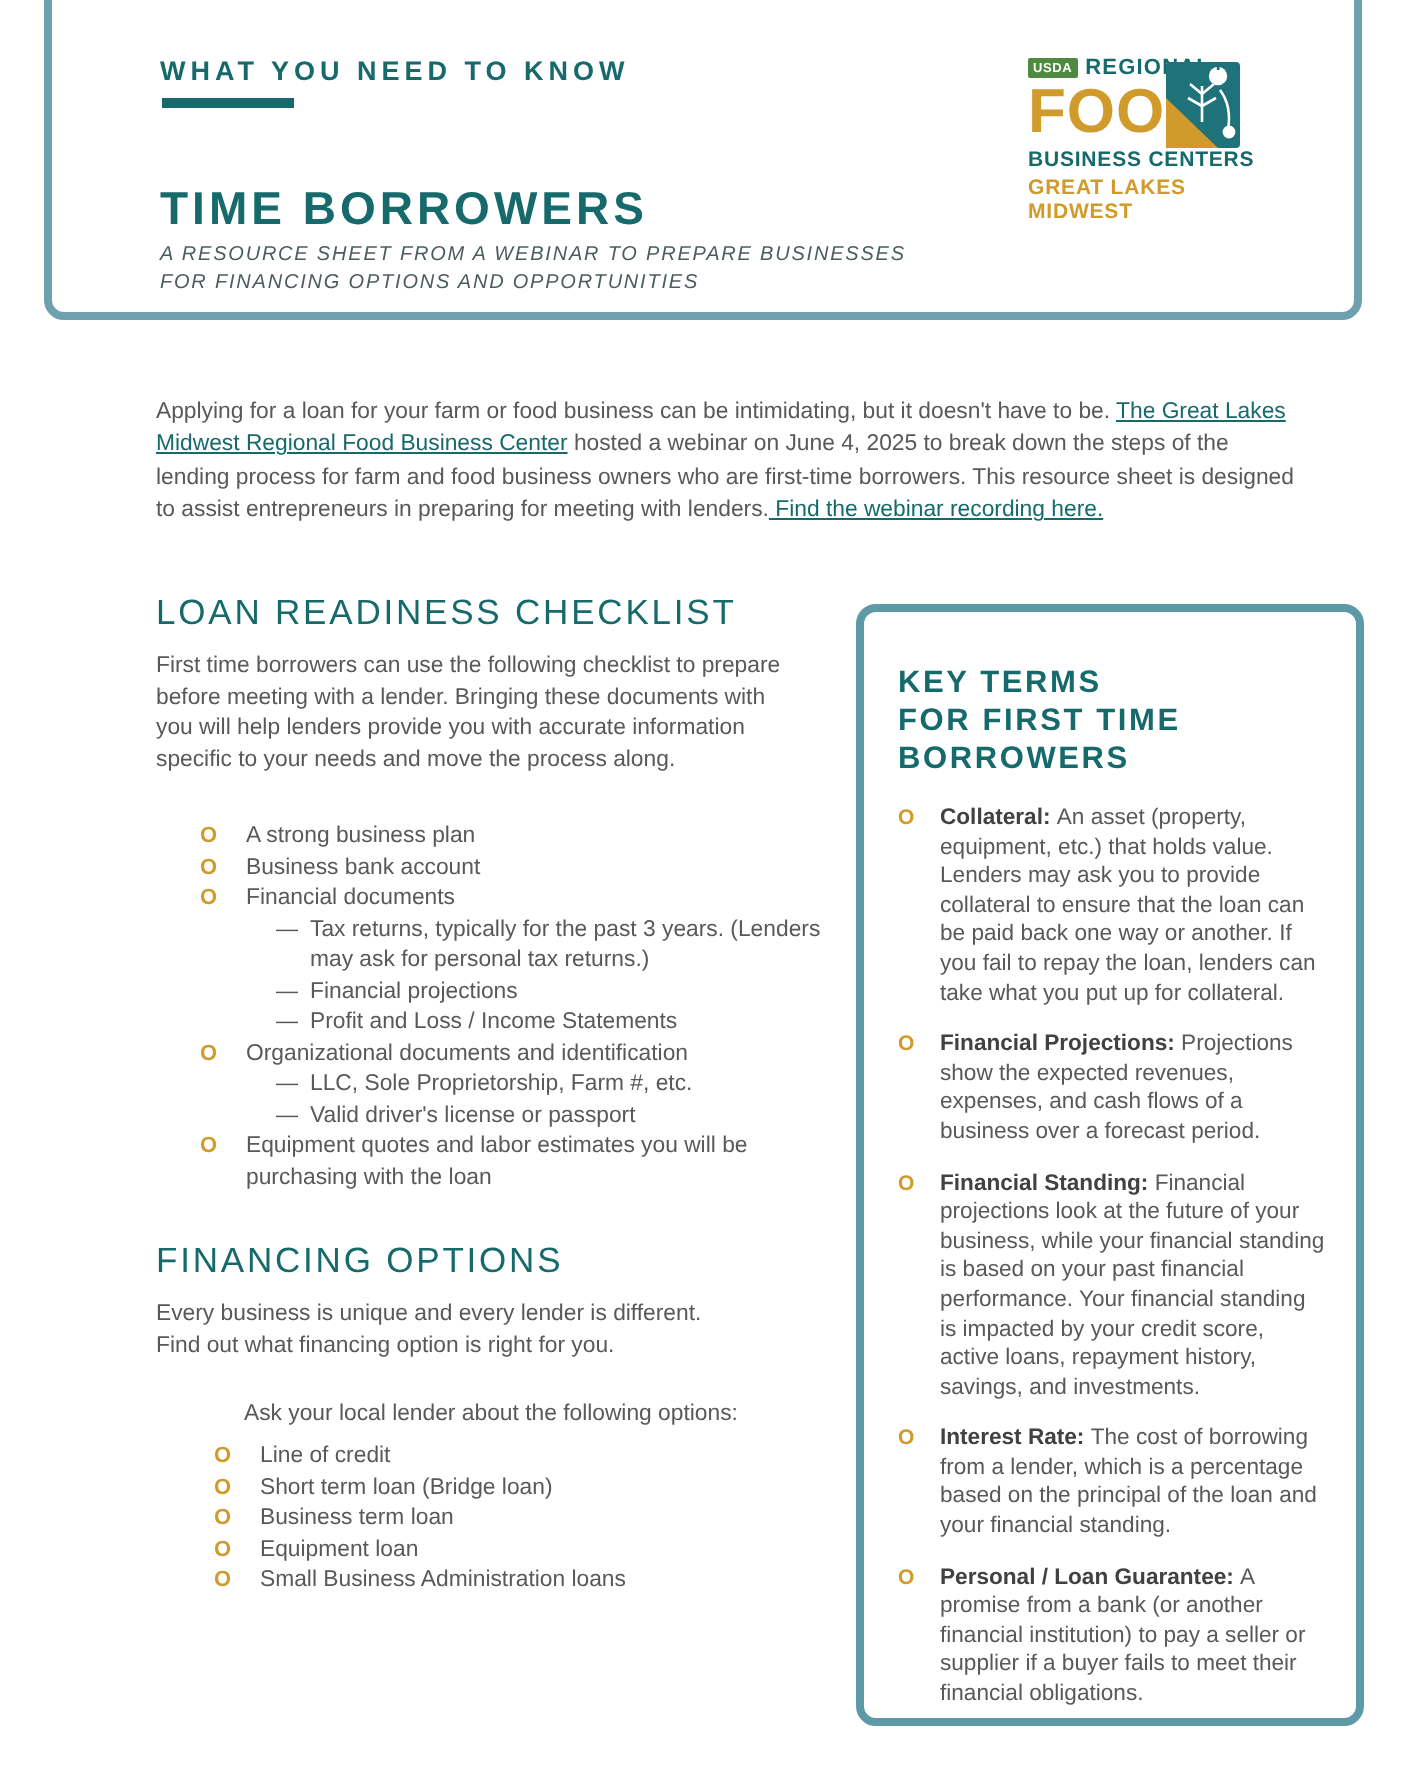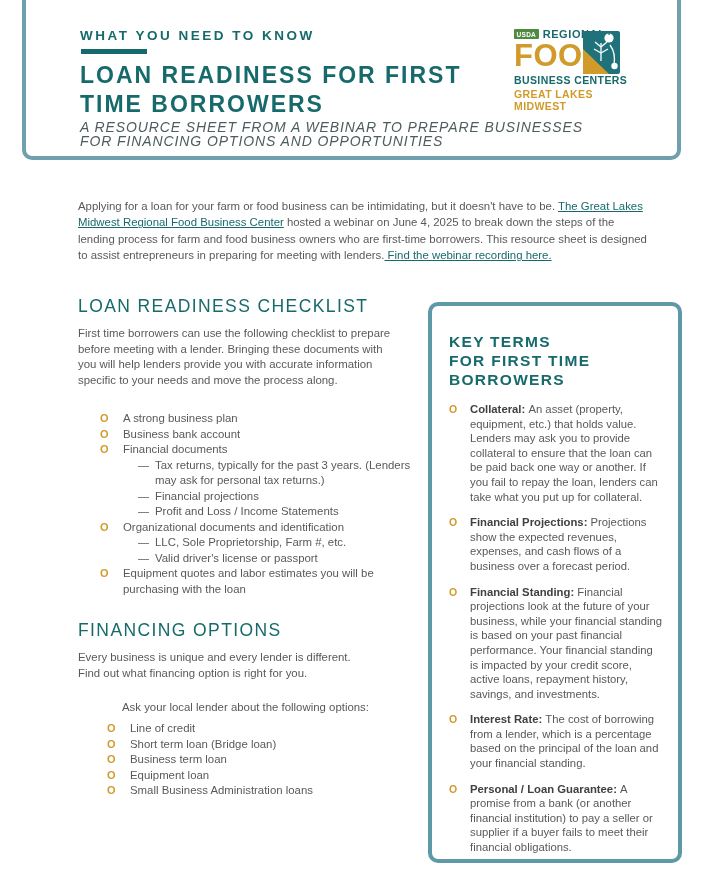--- a/index.html
+++ b/index.html
@@ -27,21 +27,21 @@
     position:absolute; left:81px; top:49px;
     width:66px; height:5px; background:#176a6b;
   }
   .doc-title {
     position:absolute; left:80px; top:61px;
     font-size:23px; font-weight:bold; letter-spacing:2px;
     line-height:29px; color:#176a6b; white-space:nowrap;
   }
   .doc-subtitle {
     position:absolute; left:80px; top:121px;
-    font-size:14px; font-style:italic; letter-spacing:0.9px;
+    font-size:10px; font-style:italic; letter-spacing:0.9px;
     line-height:13.5px; color:#4d5c5e; white-space:nowrap;
   }
   
   .logo { position:absolute; left:514px; top:28px; width:130px; }
   .logo-row1 { display:flex; align-items:center; gap:4px; }
   .usda-badge {
     background:#4e8a3f; color:#fff; font-size:6.5px; font-weight:bold;
     padding:1.5px 2.5px; border-radius:1px; letter-spacing:0.3px;
   }
   .logo-regional { color:#176a6b; font-weight:bold; font-size:11px; letter-spacing:0.6px; }
@@ -106,21 +106,21 @@
 </style>
 </head>
 <body>
 
 <div class="header-box"></div>
 
 <div class="eyebrow">WHAT YOU NEED TO KNOW</div>
 <div class="eyebrow-rule"></div>
 
 <div class="doc-title">
-  <span>LOAN READINESS FOR FIRST</span><br>
+  <br>
   <span>TIME BORROWERS</span>
 </div>
 
 <div class="doc-subtitle">
   <span>A RESOURCE SHEET FROM A WEBINAR TO PREPARE BUSINESSES</span><br>
   <span>FOR FINANCING OPTIONS AND OPPORTUNITIES</span>
 </div>
 
 <div class="logo">
   <div class="logo-row1">

